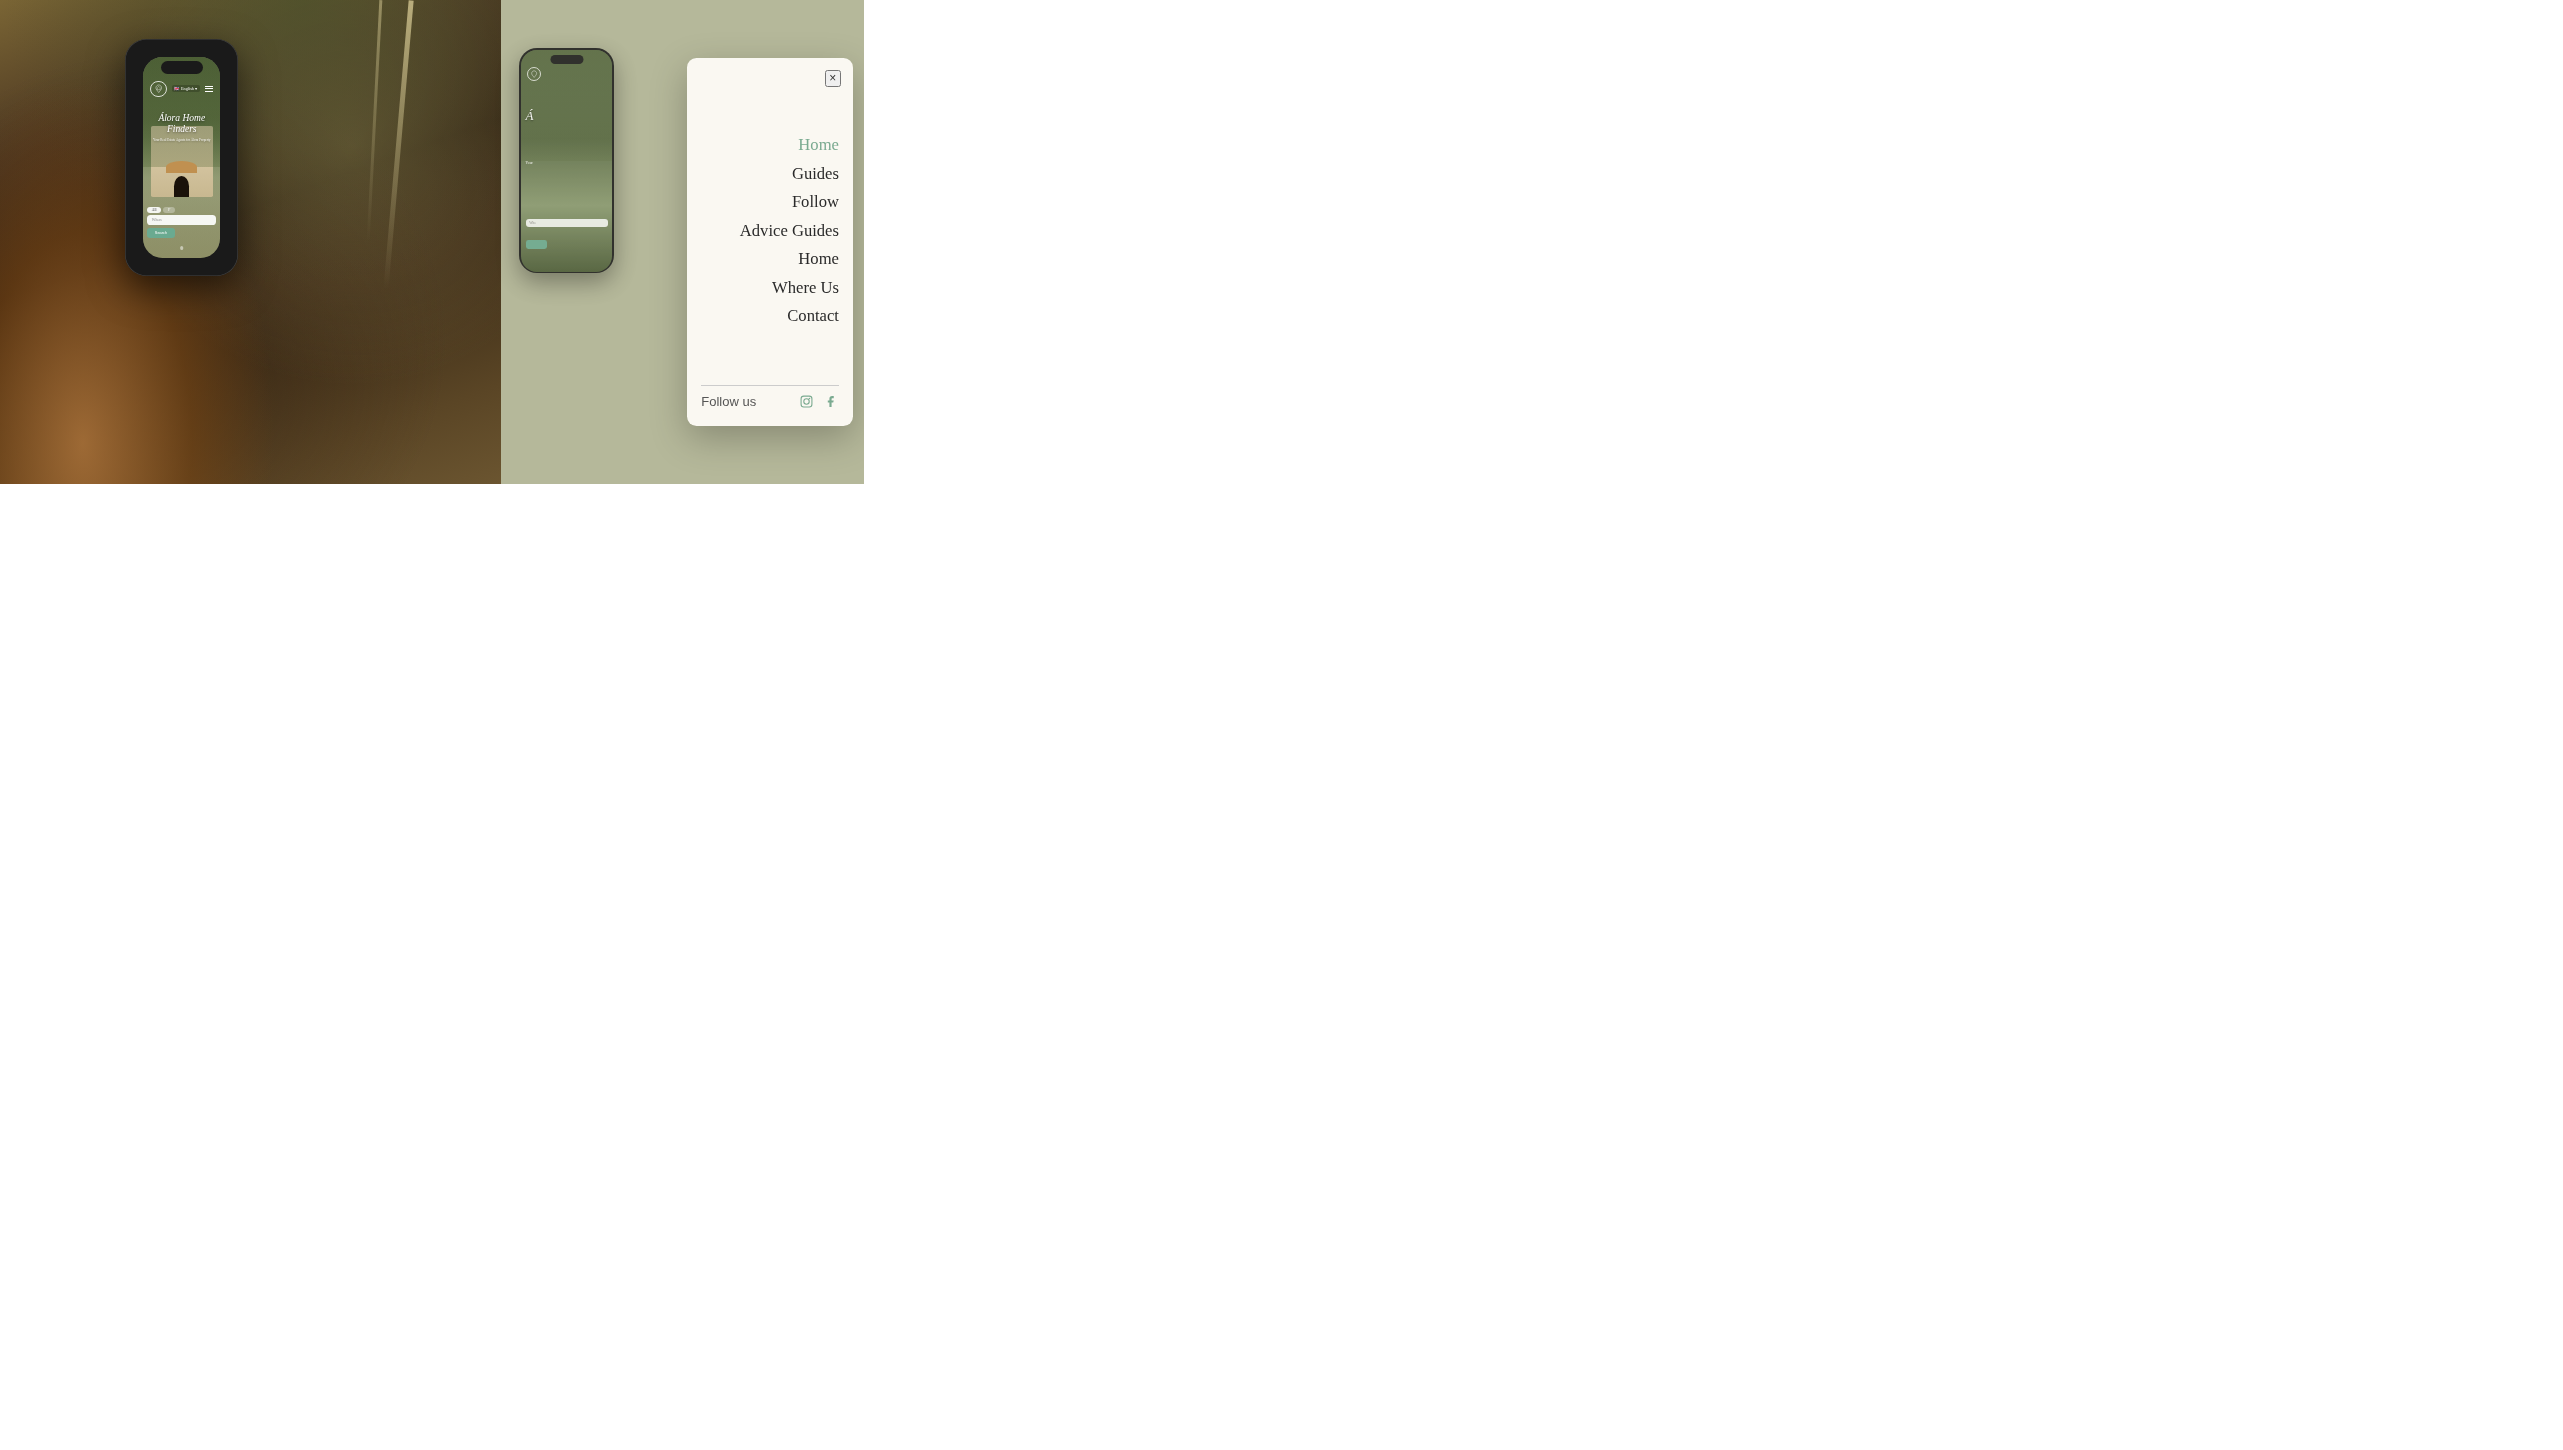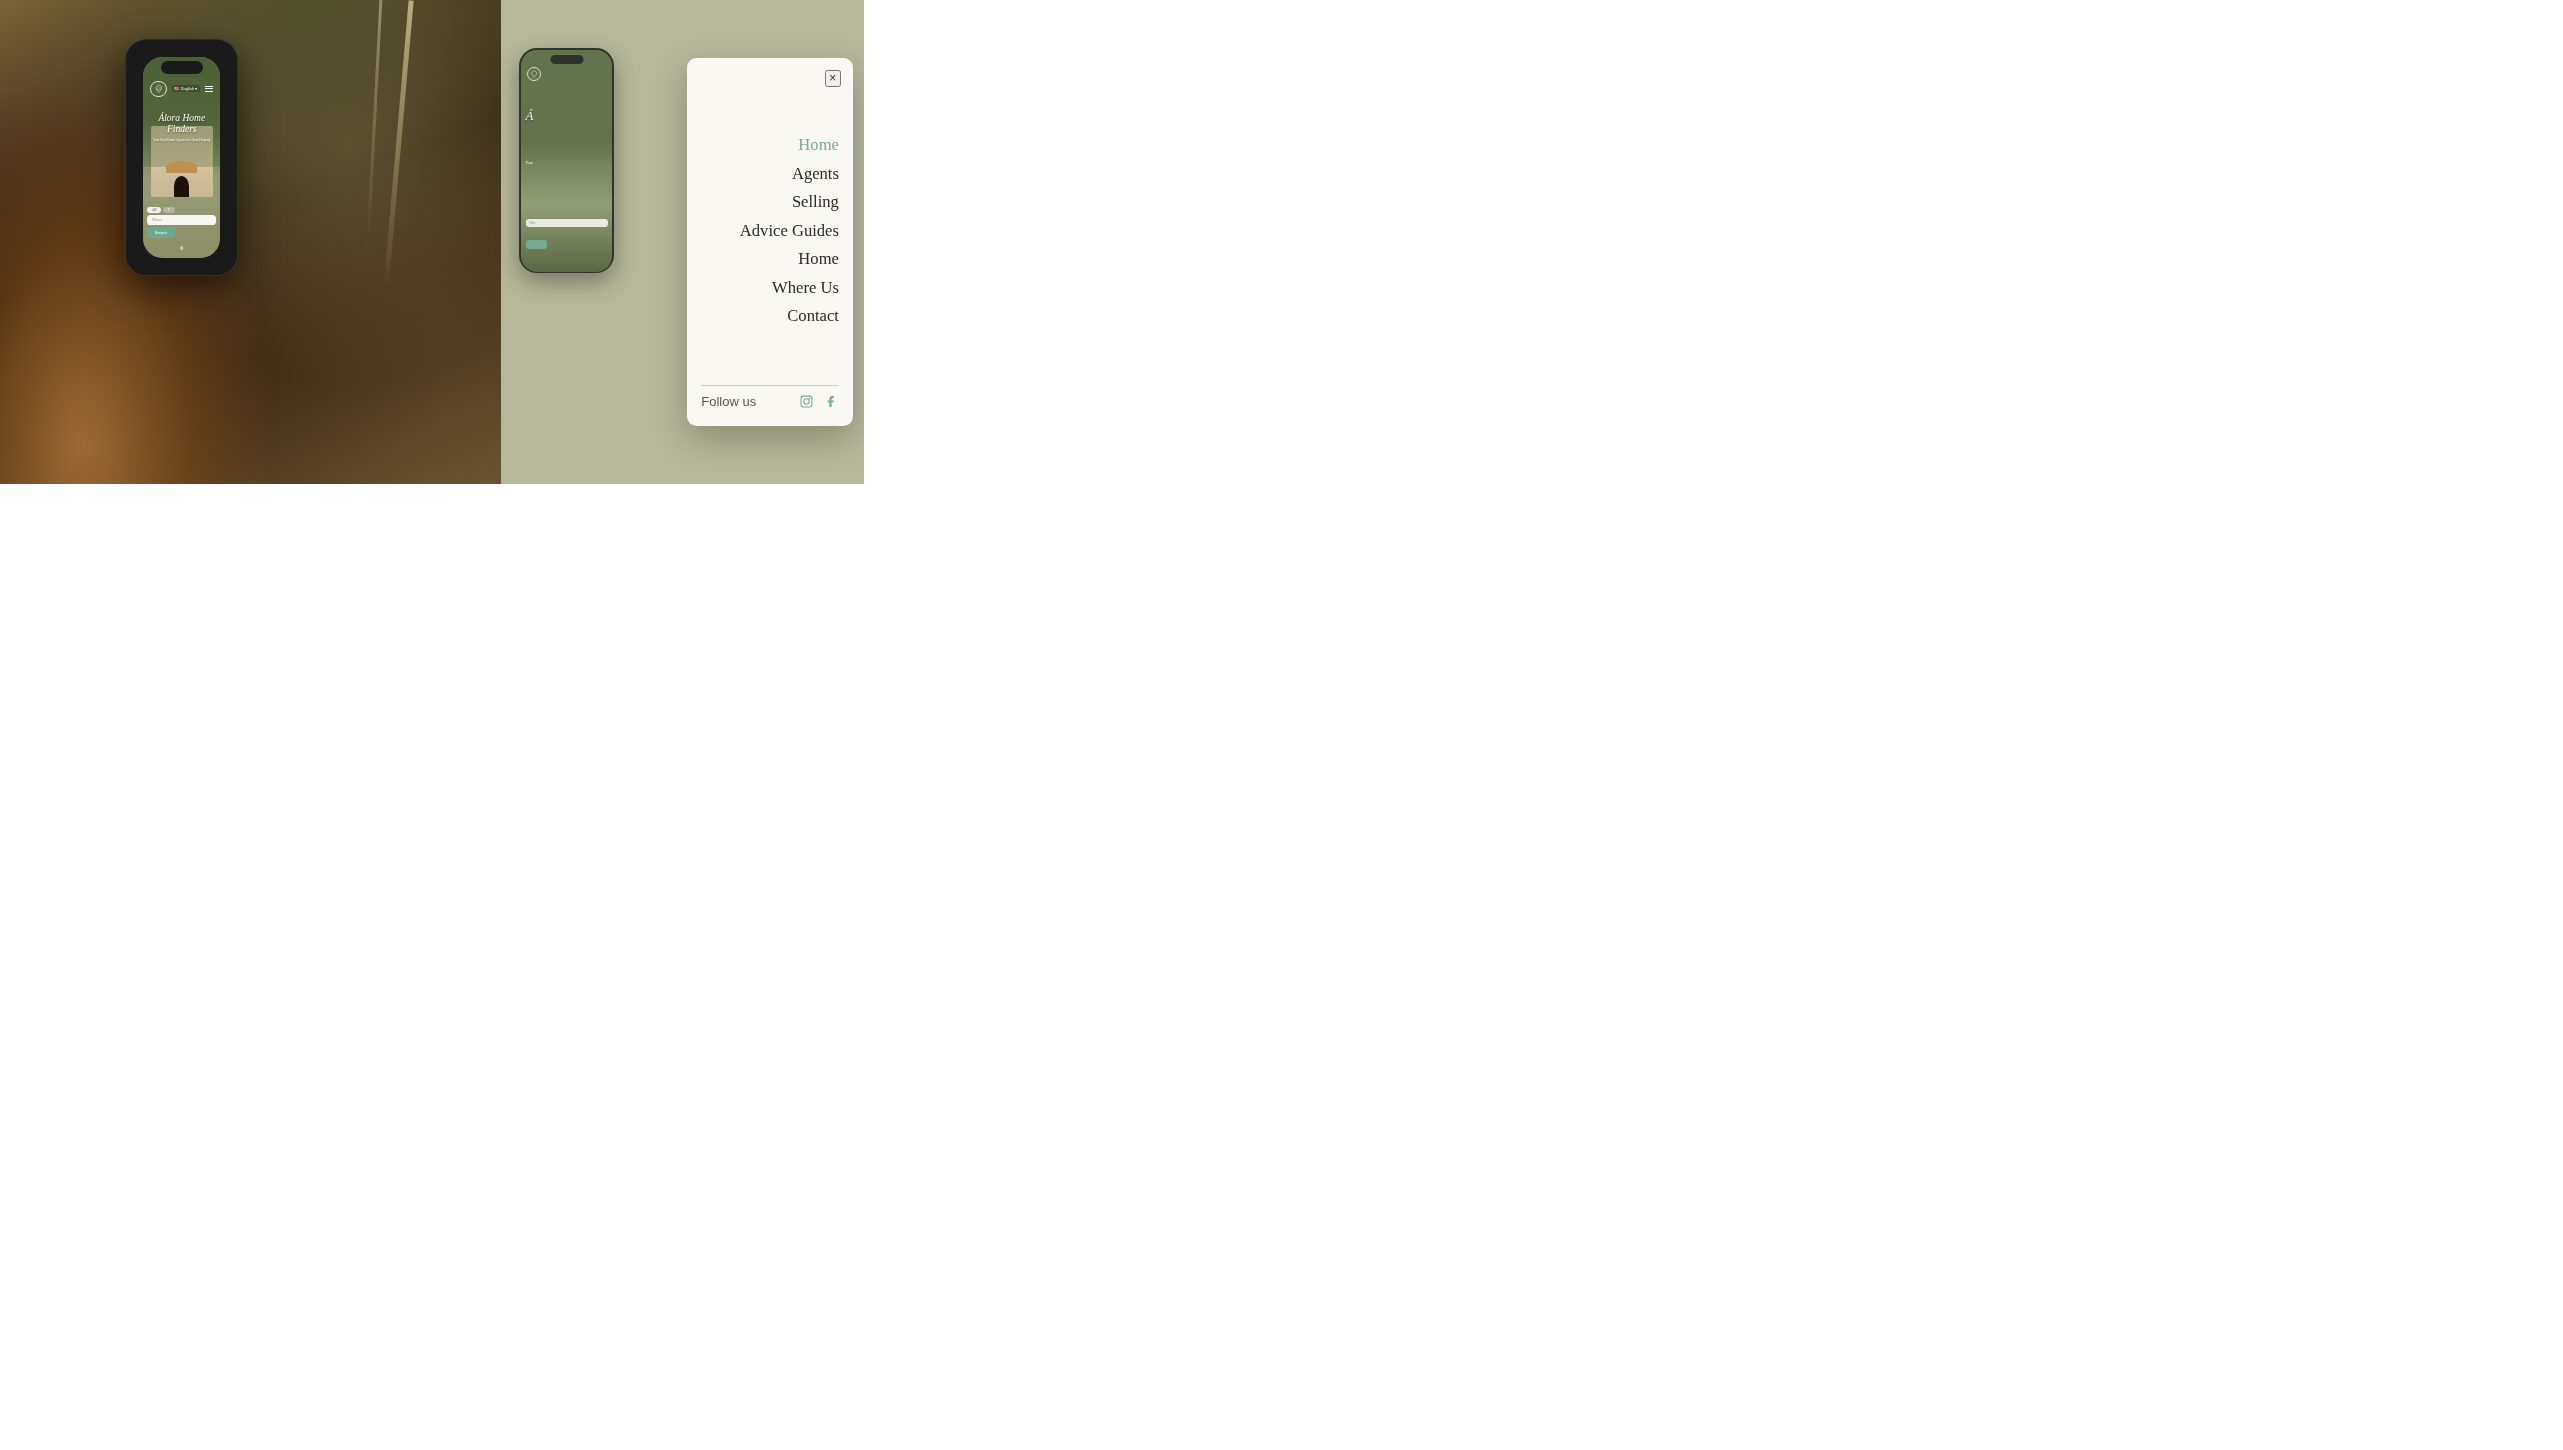--- a/index.html
+++ b/index.html
@@ -484,22 +484,22 @@
       </div>
     </div>
   </div>
 
   <div class="menu-overlay">
 
     <button class="menu-close">×</button>
 
     <nav class="menu-nav">
       <a class="menu-item active">Home</a>
-      <a class="menu-item">Agents</a>
-      <a class="menu-item">Selling</a>
+      <a class="menu-item">Guides</a>
+      <a class="menu-item">Follow</a>
       <a class="menu-item">Advice Guides</a>
       <a class="menu-item">Home</a>
       <a class="menu-item">Where Us</a>
       <a class="menu-item">Contact</a>
     </nav>
 
     <div class="menu-divider"></div>
 
     <div class="menu-footer">
       <span class="follow-us">Follow us</span>

